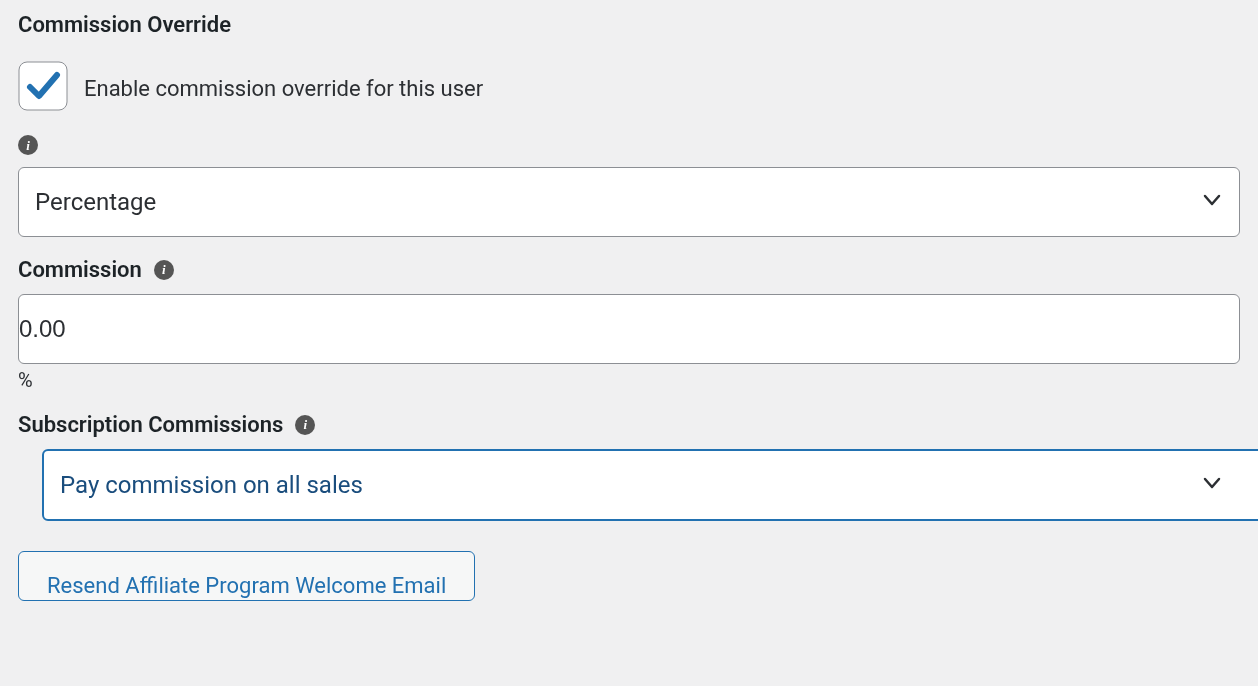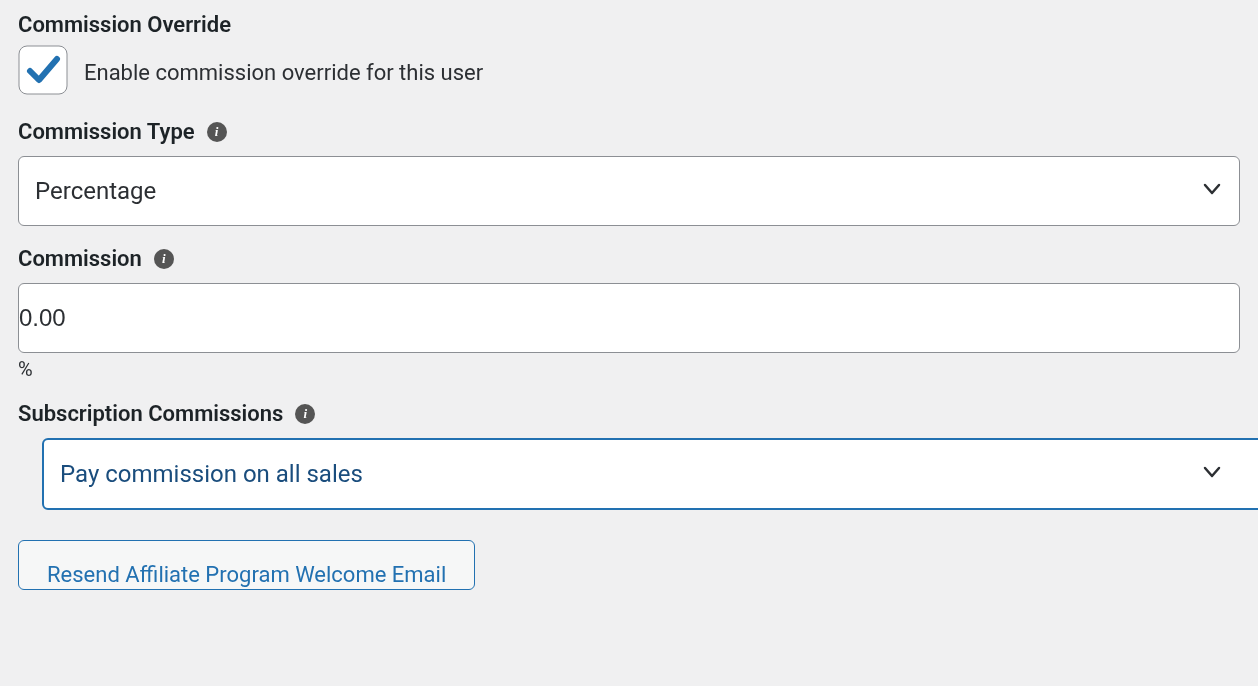--- a/index.html
+++ b/index.html
@@ -95,21 +95,21 @@
     padding: 0 28px;
     background: #f6f7f7;
     border: 1px solid #2271b1;
     border-radius: 6px;
     color: #2271b1;
     font-size: 22px;
     line-height: 68px;
     cursor: pointer;
     text-align: center;
   }
-  .mb-small { margin-bottom: 8px; }
+  .mb-small { margin-bottom: 24px; }
 </style>
 </head>
 <body>
 
 <div class="wrap">
 
   <div class="field">
     <div class="field-label mb-small">
       <span>Commission Override</span>
     </div>
@@ -119,21 +119,20 @@
           <rect x="1" y="1" width="48" height="48" rx="8" ry="8" fill="#ffffff" stroke="#8c8f94" stroke-width="1"></rect>
           <path d="M12 26 L21 35 L39 14" fill="none" stroke="#2271b1" stroke-width="6" stroke-linecap="round" stroke-linejoin="round"></path>
         </svg>
       </span>
       <span class="checkbox-label">Enable commission override for this user</span>
     </div>
   </div>
 
   <div class="field">
     <div class="field-label">
-      <span>Commission Type</span>
       <span class="info-icon">i</span>
     </div>
     <div class="select-wrap">
       <div class="select" style="display:flex;align-items:center;">
         <span>Percentage</span>
       </div>
       <span class="select-chevron">
         <svg width="20" height="20" viewBox="0 0 20 20">
             <path d="M3 6 L10 14 L17 6" fill="none" stroke="#2c2f33" stroke-width="2.5" stroke-linecap="round" stroke-linejoin="round"></path>
           </svg>

